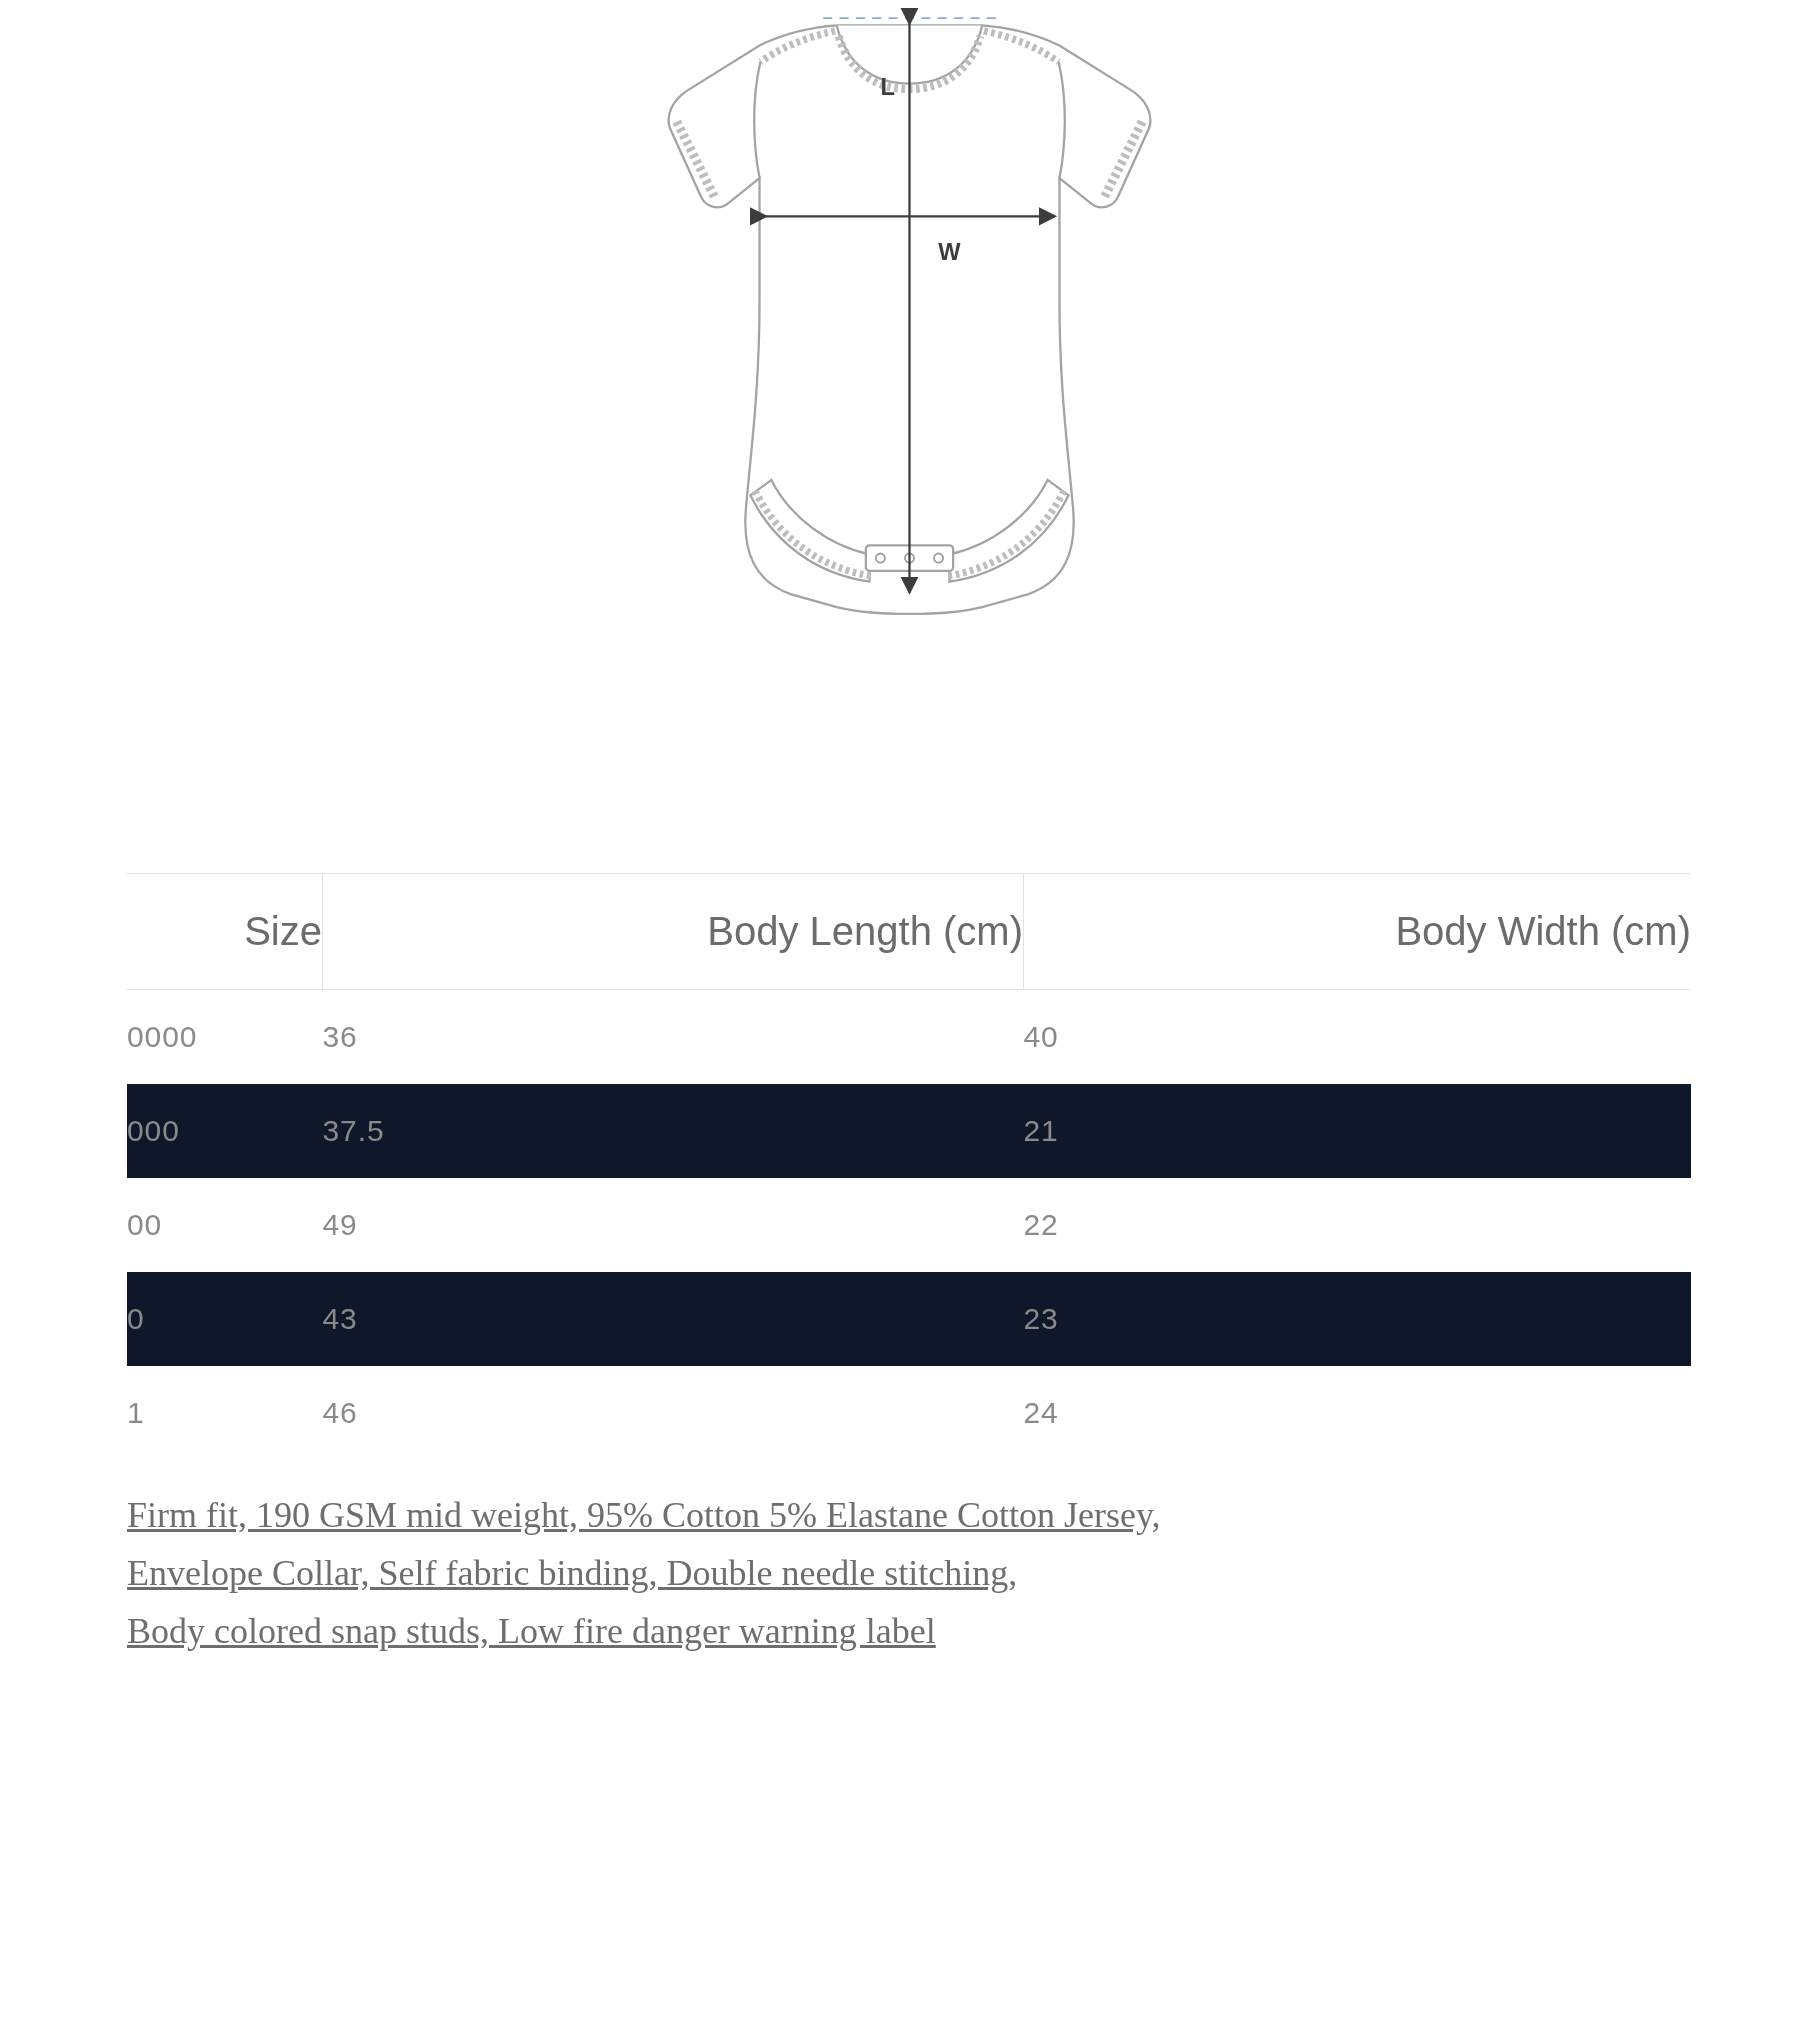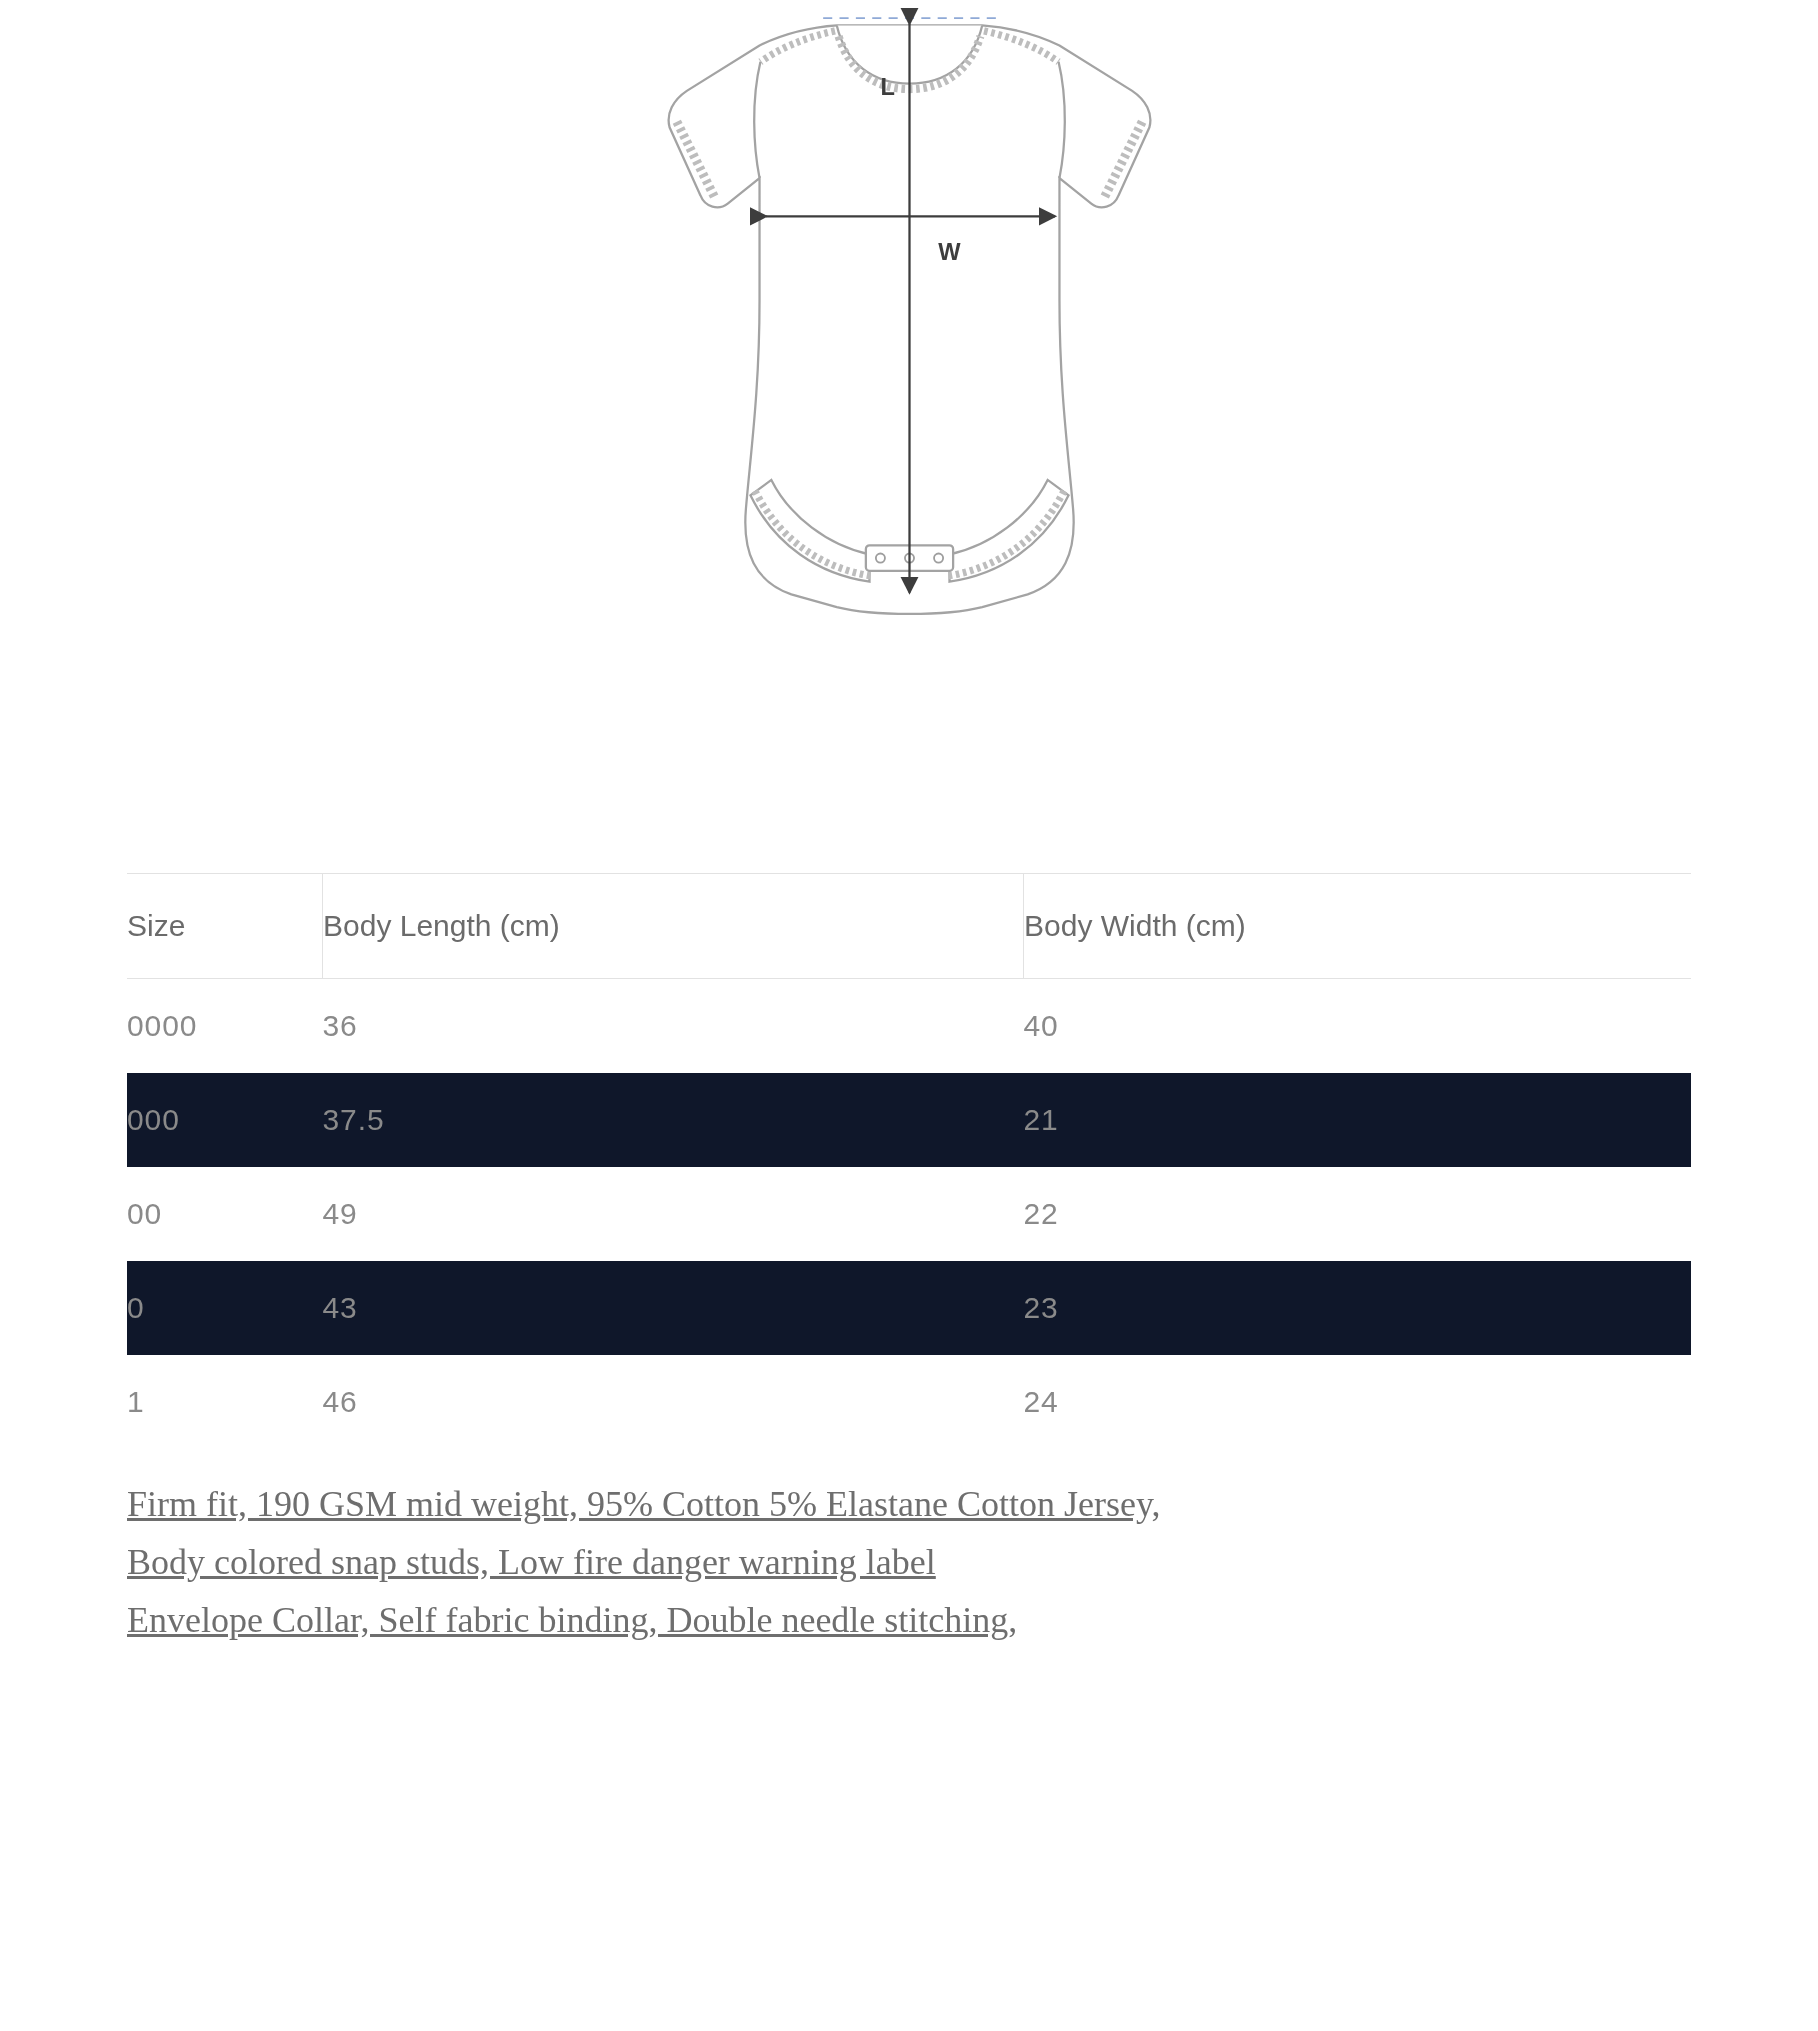--- a/index.html
+++ b/index.html
@@ -45,24 +45,24 @@
     margin: 0 auto;
     width: 1564px;
   }
   table.size-table {
     width: 100%;
     border-collapse: collapse;
     table-layout: fixed;
   }
   table.size-table thead th {
     font-weight: normal;
-    font-size: 30px;
+    font-size: 40px;
     color: #6b6b6b;
     padding: 35px 0 35px 0;
-    text-align: left;
+    text-align: right;
     border-top: 0.9px solid #e2e2e2;
     border-bottom: 0.9px solid #e2e2e2;
     background: #ffffff;
   }
   table.size-table thead th.c-size {
     width: 195px;
     border-right: 0.9px solid #e2e2e2;
   }
   table.size-table thead th.c-len {
     width: 700px;
@@ -222,18 +222,18 @@
           <td>1</td>
           <td>46</td>
           <td>24</td>
         </tr>
       </tbody>
     </table>
   </div>
 
   <div class="description">
     <p>Firm fit, 190 GSM mid weight, 95% Cotton  5% Elastane Cotton Jersey,</p>
+    <p>Envelope Collar, Self fabric binding, Double needle stitching,</p>
     <p>Body colored snap studs, Low fire danger warning label</p>
-    <p>Envelope Collar, Self fabric binding, Double needle stitching,</p>
   </div>
 
 </div>
 
 
 </body></html>

